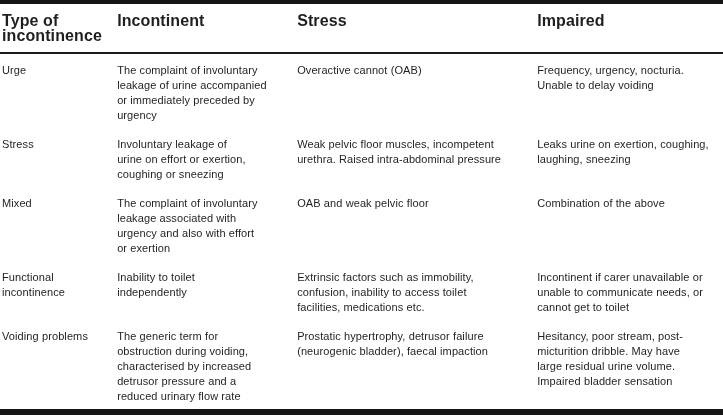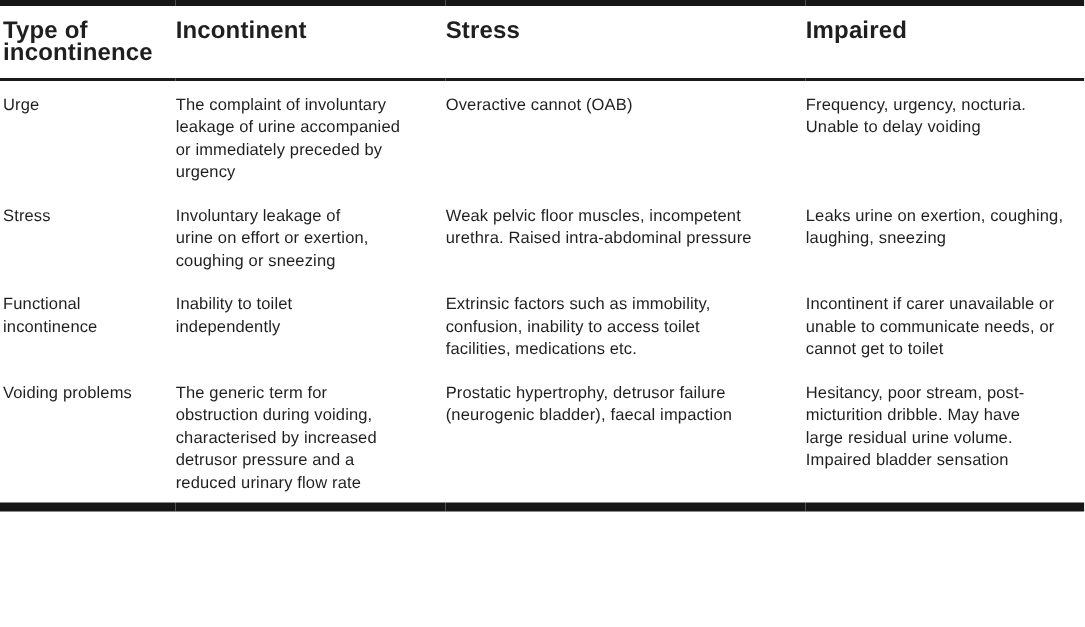--- a/index.html
+++ b/index.html
@@ -84,20 +84,29 @@
         <td>Stress</td>
         <td>Involuntary leakage of
 urine on effort or exertion,
 coughing or sneezing</td>
         <td>Weak pelvic floor muscles, incompetent
 urethra. Raised intra-abdominal pressure</td>
         <td>Leaks urine on exertion, coughing,
 laughing, sneezing</td>
       </tr>
       <tr>
+        <td>Mixed</td>
+        <td>The complaint of involuntary
+leakage associated with
+urgency and also with effort
+or exertion</td>
+        <td>OAB and weak pelvic floor</td>
+        <td>Combination of the above</td>
+      </tr>
+      <tr>
         <td>Functional
 incontinence</td>
         <td>Inability to toilet
 independently</td>
         <td>Extrinsic factors such as immobility,
 confusion, inability to access toilet
 facilities, medications etc.</td>
         <td>Incontinent if carer unavailable or
 unable to communicate needs, or
 cannot get to toilet</td>

